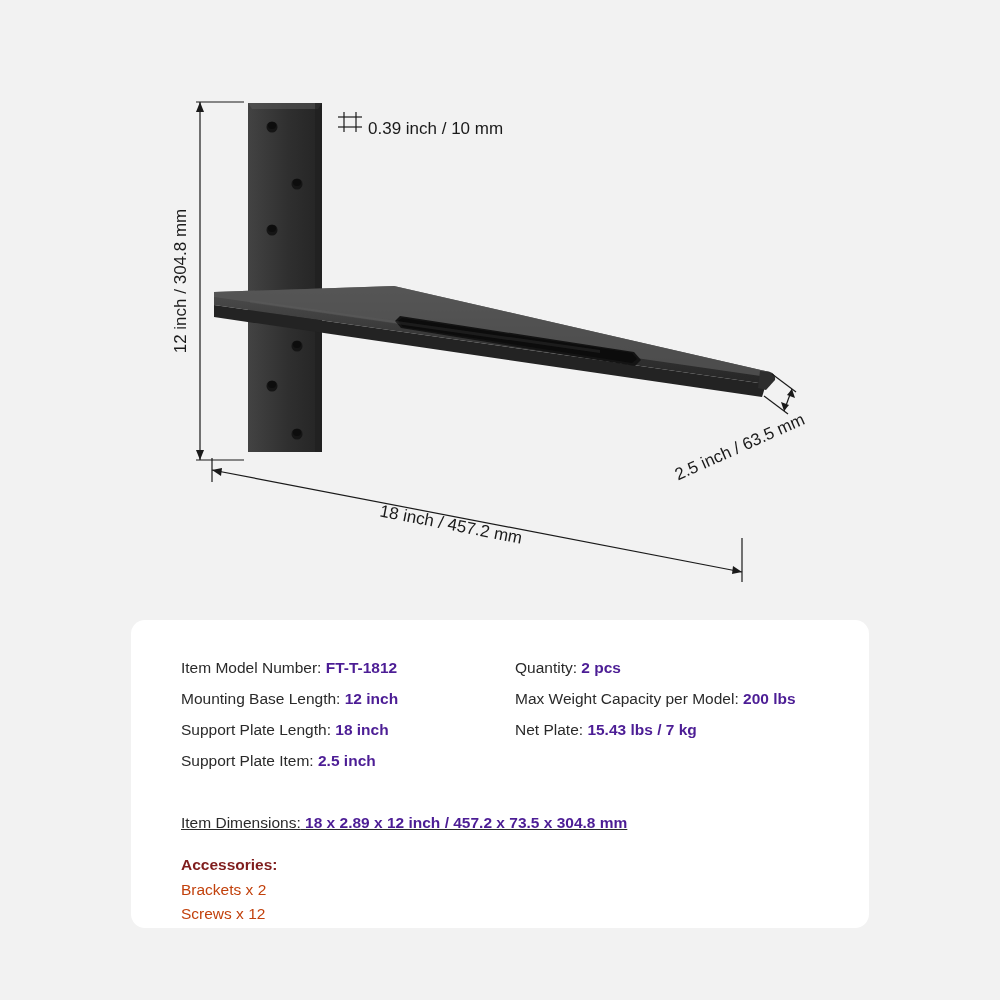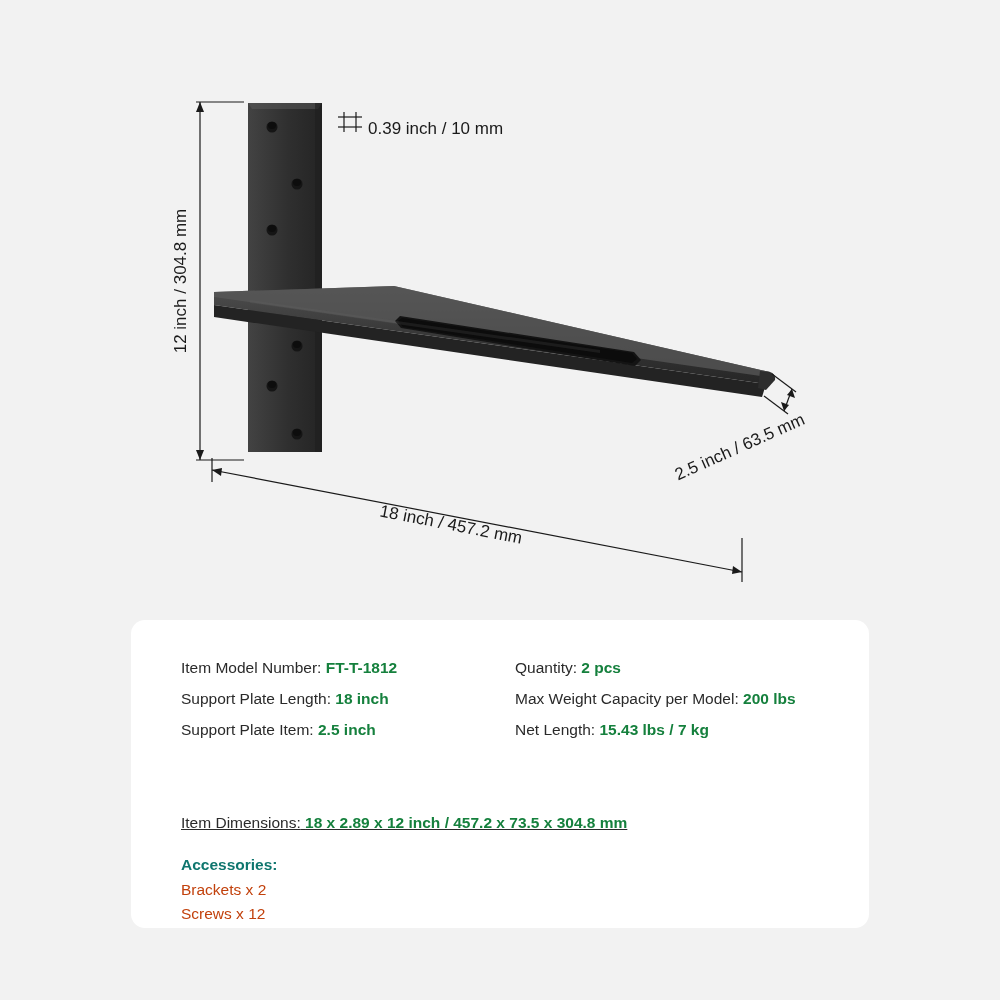--- a/index.html
+++ b/index.html
@@ -48,21 +48,21 @@
     position: relative;
     width: 100%;
   }
   .spec-line {
     font-size: 15.5px;
     color: #2a2a2a;
     line-height: 31px;
     white-space: nowrap;
   }
   .spec-line .val {
-    color: #15803d;
+    color: #4c1d95;
     font-weight: bold;
   }
   .col-left {
     position: absolute;
     left: 22px;
     top: 12px;
     width: 360px;
   }
   .col-right {
     position: absolute;
@@ -78,21 +78,21 @@
     text-decoration: underline;
   }
   .accessories {
     position: absolute;
     left: 22px;
     top: 212px;
   }
   .accessories .acc-title {
     font-size: 15.5px;
     font-weight: bold;
-    color: #0f766e;
+    color: #7f1d1d;
     line-height: 26px;
     text-align: center;
   }
   .accessories .acc-item {
     font-size: 15.5px;
     color: #c2410c;
     line-height: 24px;
   }
 </style>
 </head>
@@ -196,40 +196,44 @@
 
   <div class="spec-card">
     <div class="spec-cols">
 
       <div class="col-left">
         <div class="spec-line">
           <span>Item Model Number:</span>
           <span class="val">FT-T-1812</span>
         </div>
         <div class="spec-line">
+          <span>Mounting Base Length:</span>
+          <span class="val">12 inch</span>
+        </div>
+        <div class="spec-line">
           <span>Support Plate Length:</span>
           <span class="val">18 inch</span>
         </div>
         <div class="spec-line">
           <span>Support Plate Item:</span>
           <span class="val">2.5 inch</span>
         </div>
       </div>
 
       <div class="col-right">
         <div class="spec-line">
           <span>Quantity:</span>
           <span class="val">2 pcs</span>
         </div>
         <div class="spec-line">
           <span>Max Weight Capacity per Model:</span>
           <span class="val">200 lbs</span>
         </div>
         <div class="spec-line">
-          <span>Net Length:</span>
+          <span>Net Plate:</span>
           <span class="val">15.43 lbs / 7 kg</span>
         </div>
       </div>
 
       <div class="wide-line spec-line">
         <span>Item Dimensions:</span>
         <span class="val">18 x 2.89 x 12 inch / 457.2 x 73.5 x 304.8 mm</span>
       </div>
 
       <div class="accessories">

